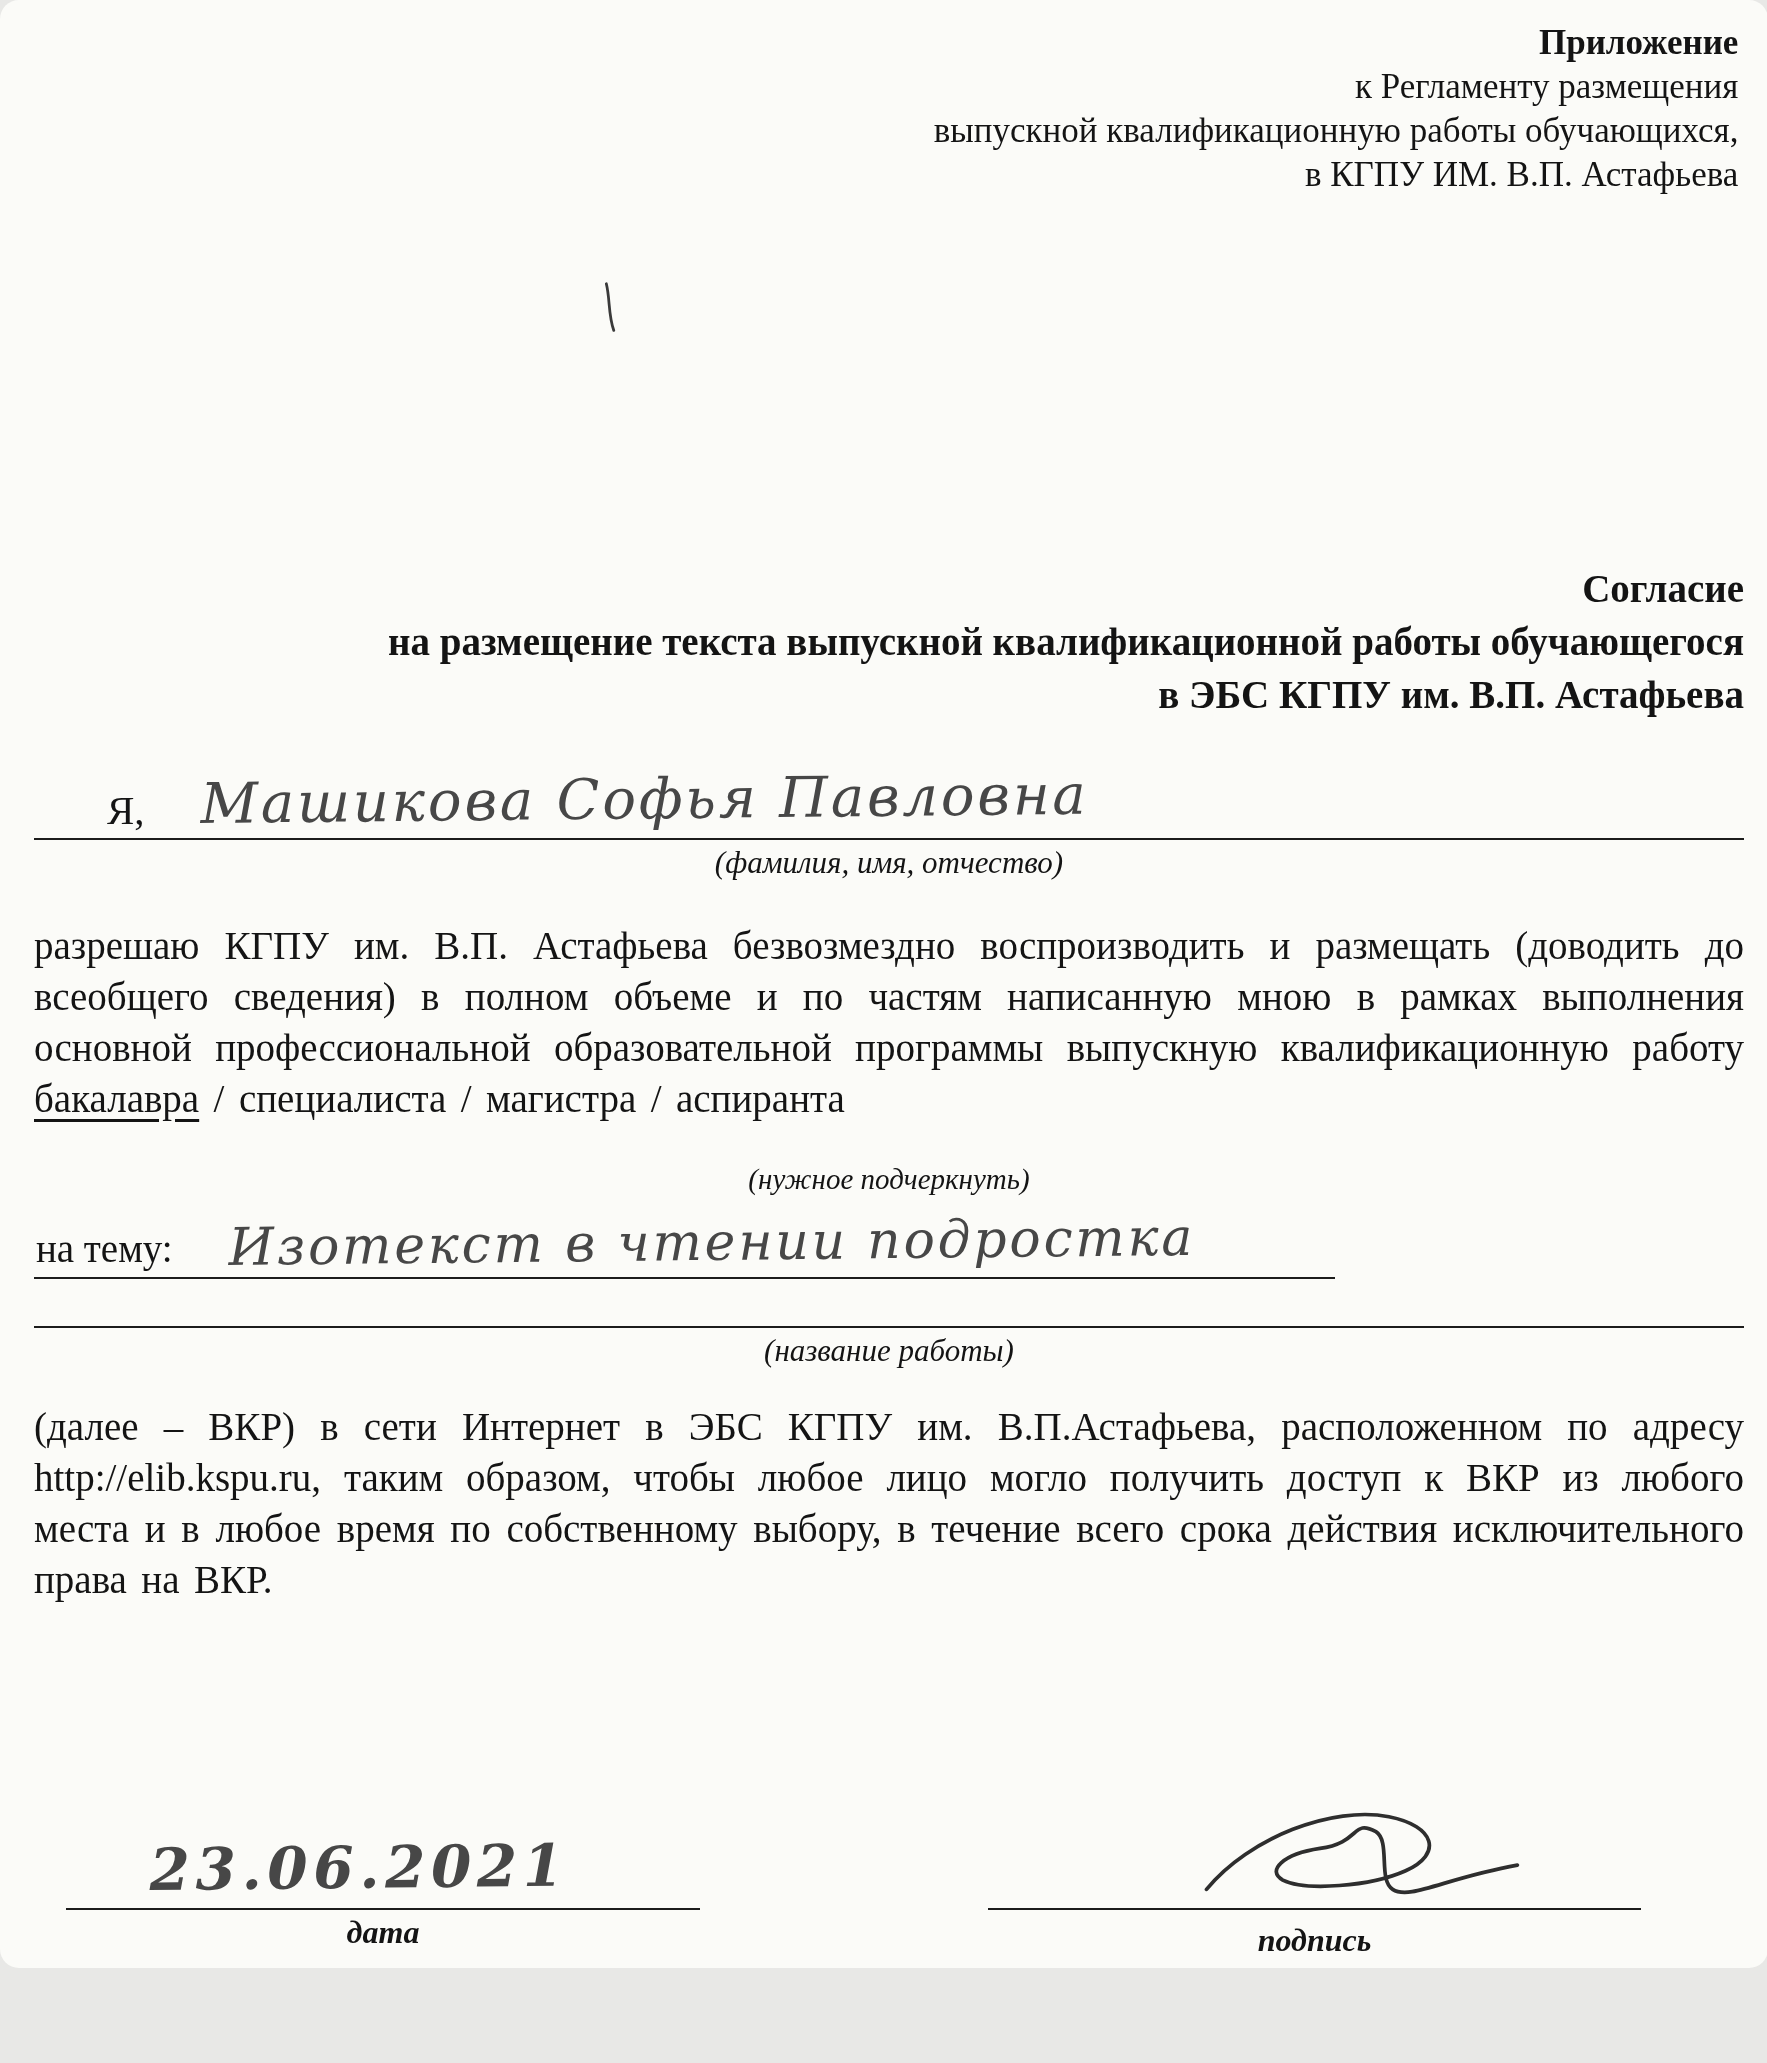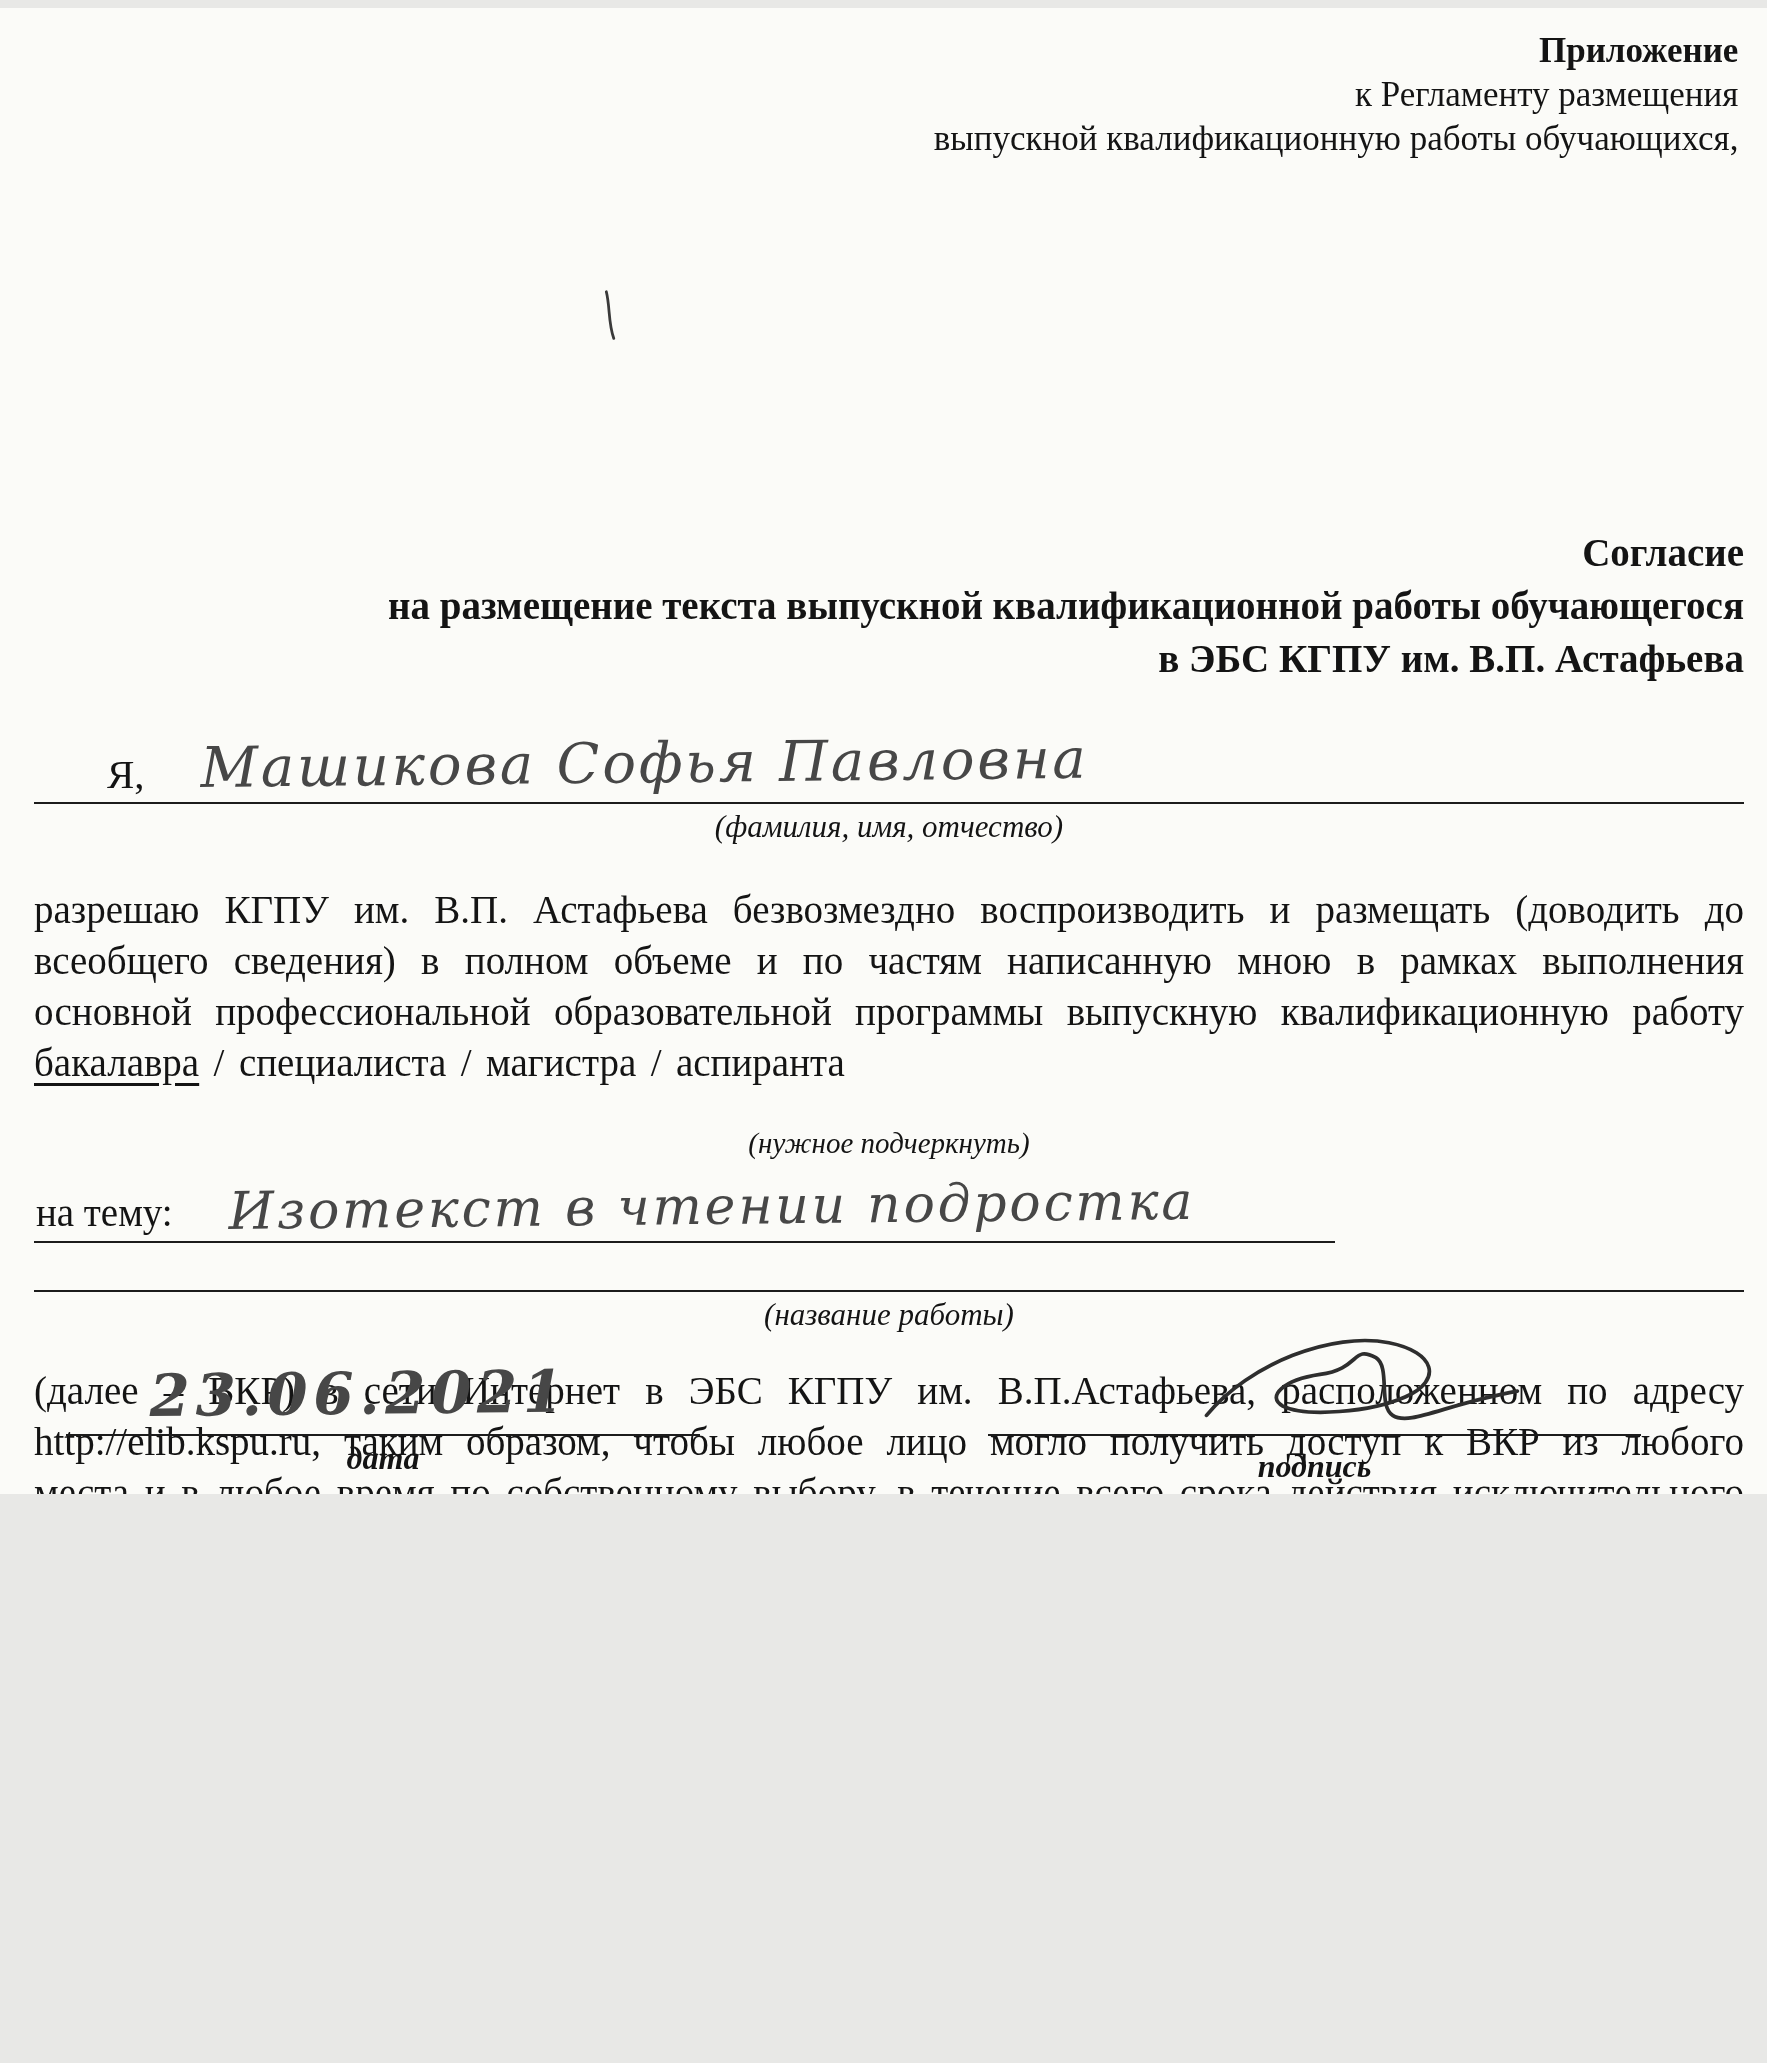--- a/index.html
+++ b/index.html
@@ -1,26 +1,27 @@
 <!DOCTYPE html>
 <html style="font-size:15px"><head>
 <meta charset="utf-8">
 <style>
   html, body { margin: 0; padding: 0; background: #e8e8e6; }
   .page {
     position: relative;
     width: 1768px;
-    height: 1486px;
-    margin: 8px auto;
+    height: 1968px;
+    margin: 0 auto;
     background: #fbfbf8;
     color: #141414;
     font-family: "Liberation Serif", serif;
     overflow: hidden;
     box-sizing: border-box;
     padding: 20.5px 24px 0 34px;
+    border-radius: 19px;
   }
 
   
   .doc-header {
     text-align: right;
     font-size: 35px;
     line-height: 44px;
     padding-right: 5.6px;
   }
   .doc-header .hl0 { font-weight: bold; }
@@ -148,20 +149,21 @@
 </style>
 </head>
 <body>
 
 <div class="page">
 
   <div class="doc-header">
     <div class="hl0">Приложение</div>
     <div>к Регламенту  размещения</div>
     <div>выпускной квалификационную работы обучающихся,</div>
+    <div>в КГПУ ИМ. В.П. Астафьева</div>
   </div>
 
   <svg class="stray-mark" width="28" height="56" viewBox="0 0 30 60">
     <path d="M10 4 C 14 20, 12 38, 18 54" stroke="#3a3a3a" stroke-width="3" fill="none" stroke-linecap="round"></path>
   </svg>
 
   <div class="doc-title">
     <div>Согласие</div>
     <div>на размещение текста выпускной квалификационной работы обучающегося</div>
     <div>в ЭБС КГПУ им. В.П. Астафьева</div>

